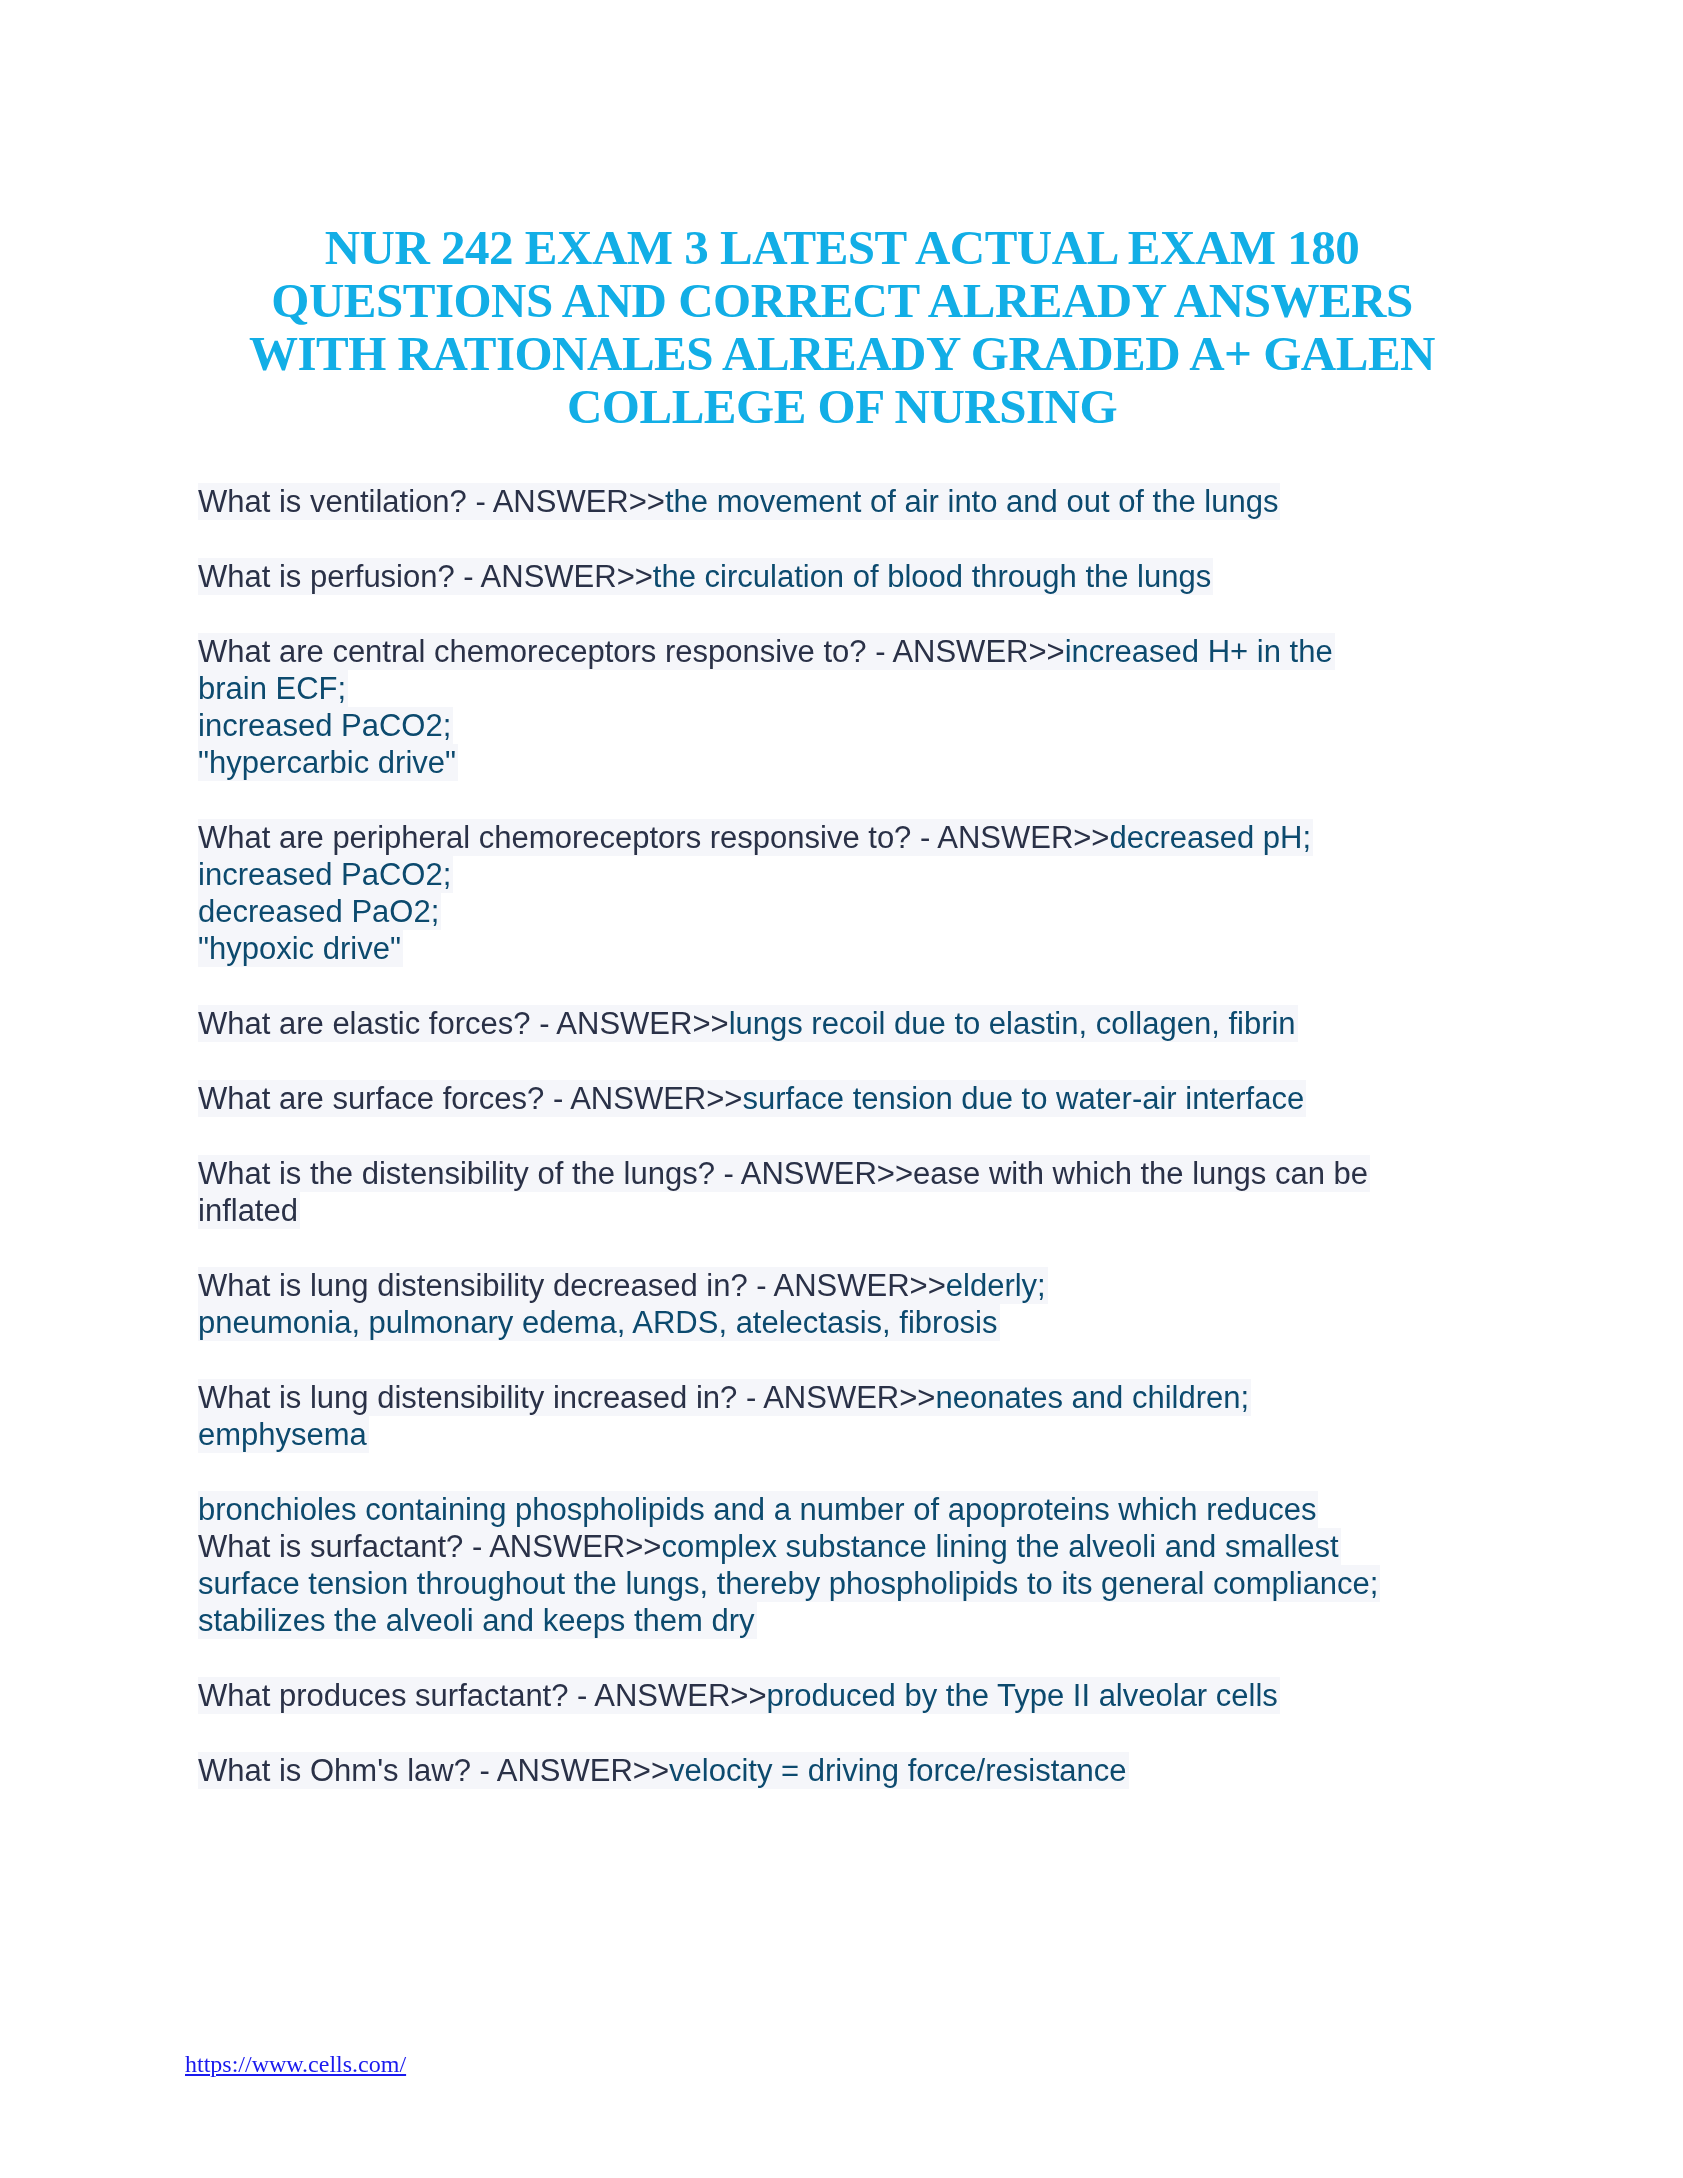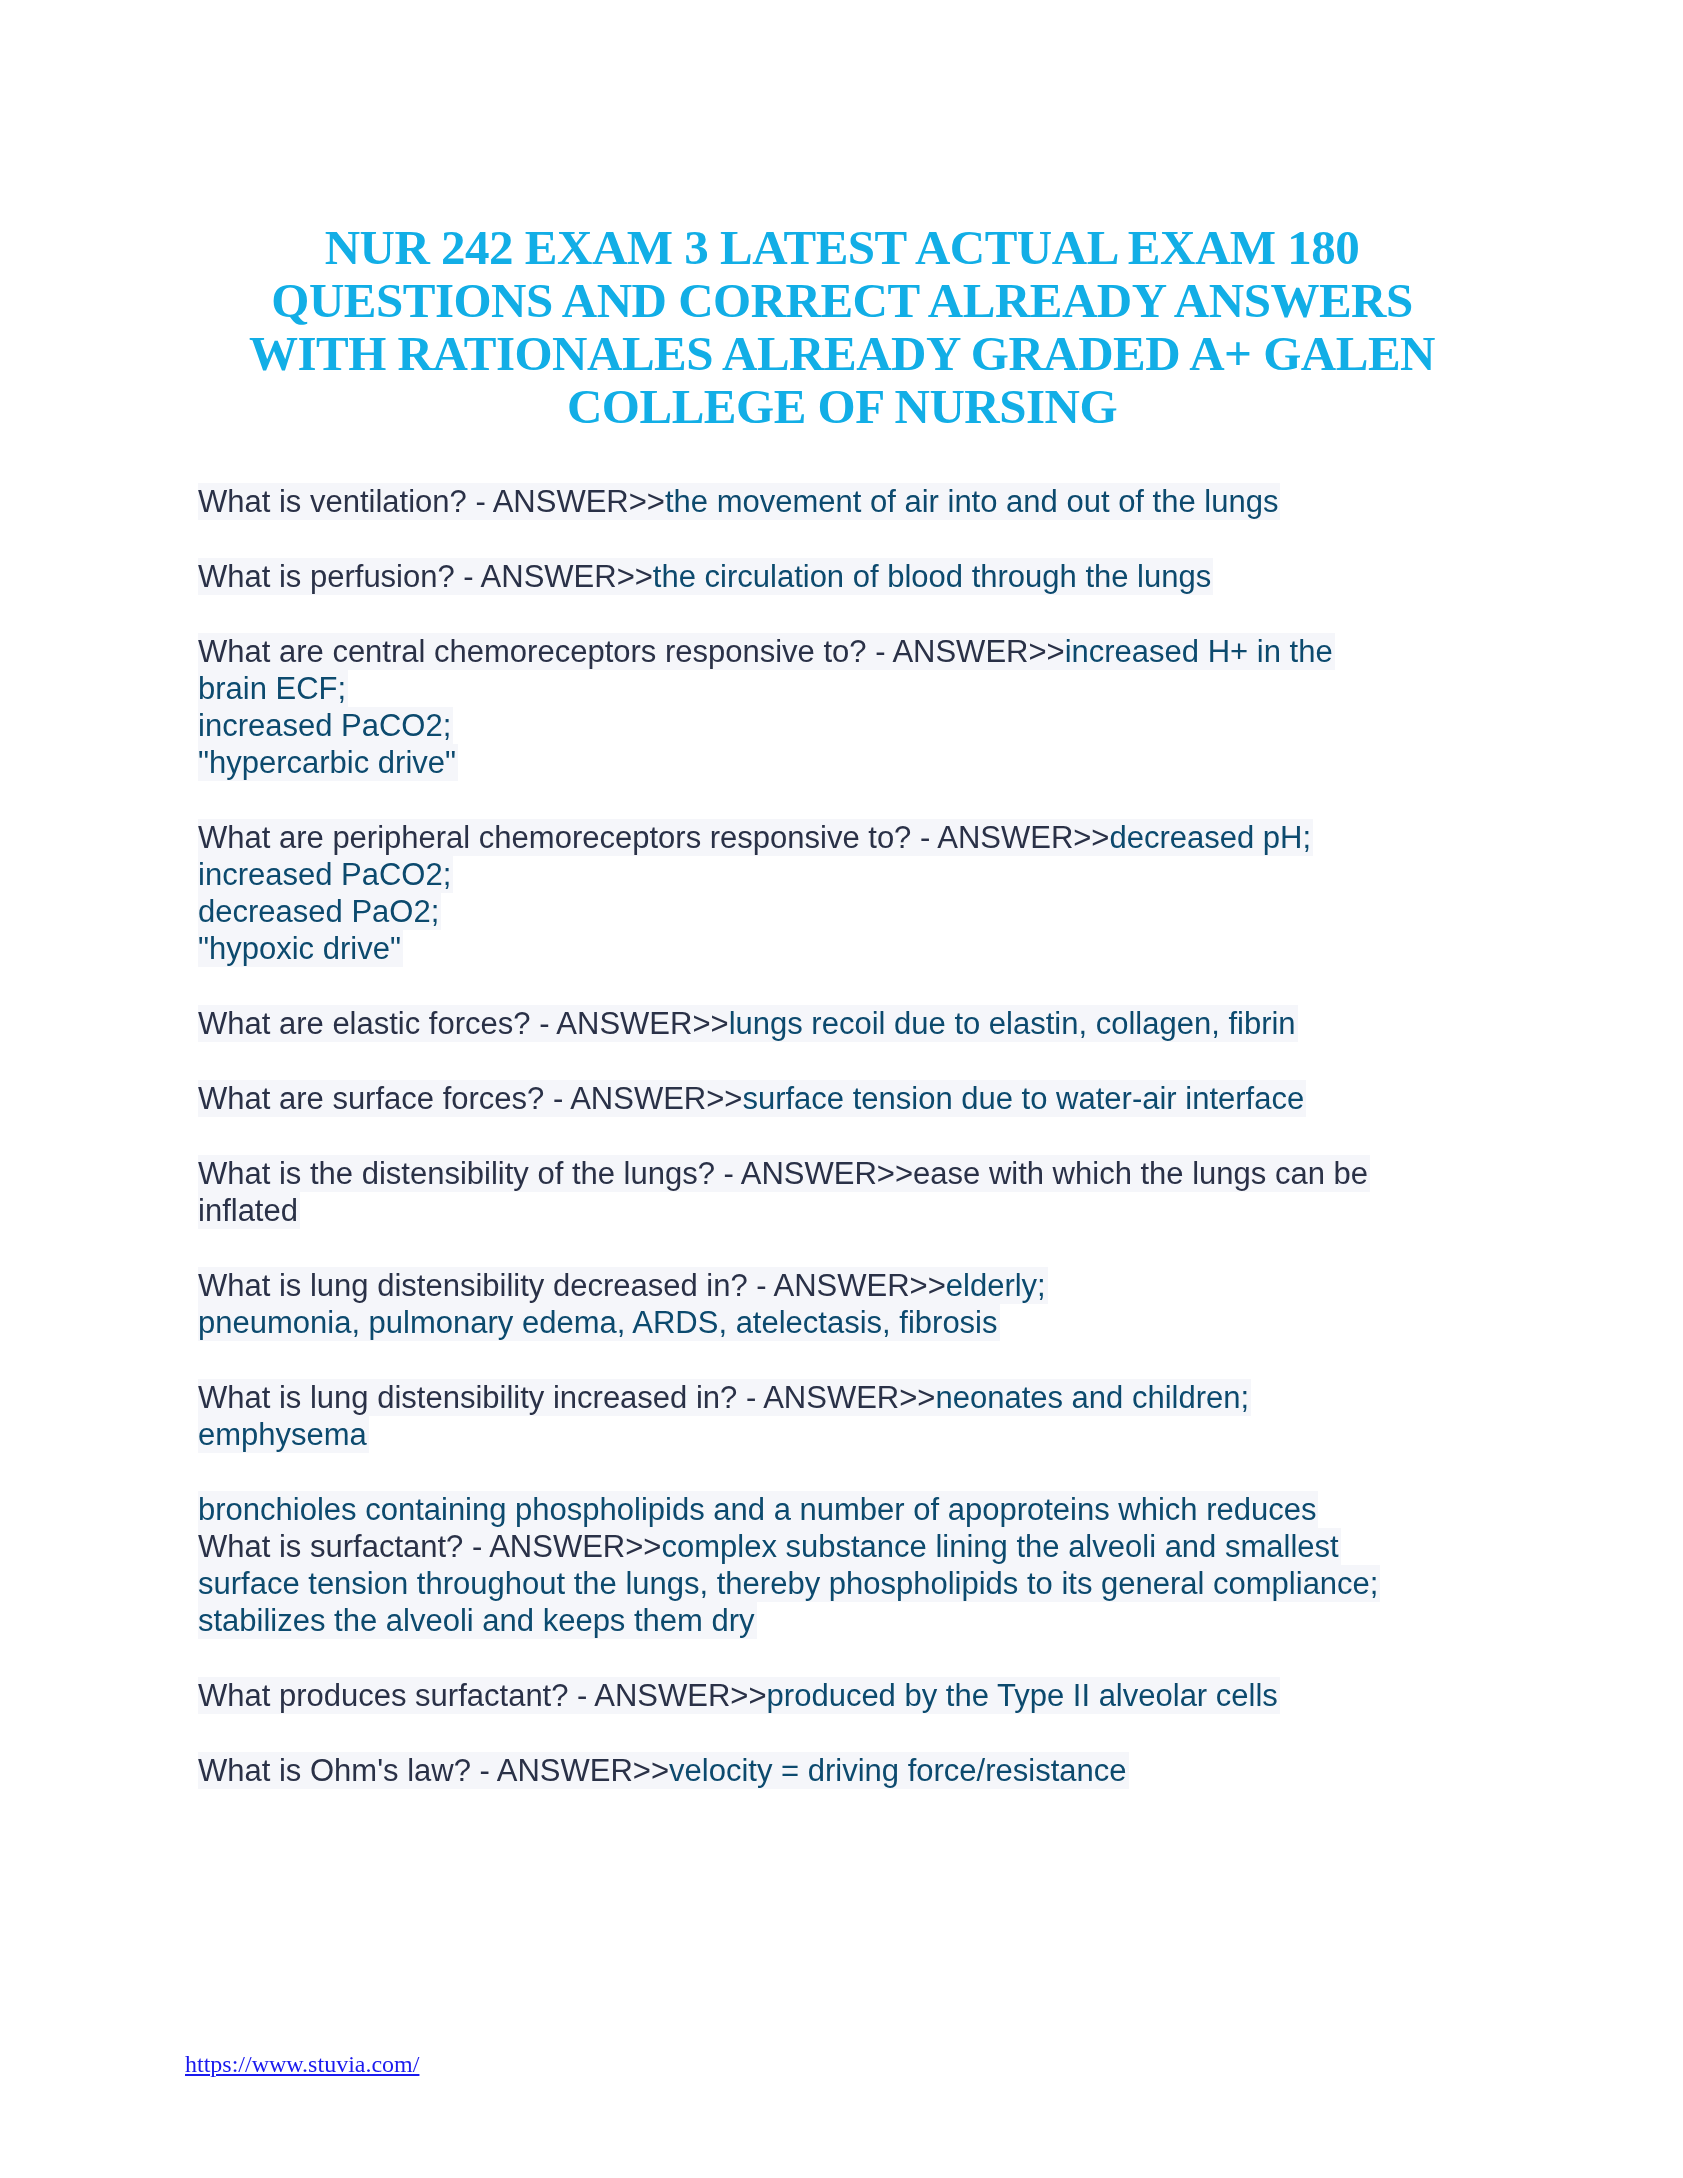--- a/index.html
+++ b/index.html
@@ -125,15 +125,15 @@
         <span class="line"><span class="hl"><span class="a">stabilizes the alveoli and keeps them dry</span></span></span>
       </div>
       <div class="qa">
         <span class="line"><span class="hl"><span class="q">What produces surfactant? - ANSWER&gt;&gt;</span><span class="a">produced by the Type II alveolar cells</span></span></span>
       </div>
       <div class="qa">
         <span class="line"><span class="hl"><span class="q">What is Ohm's law? - ANSWER&gt;&gt;</span><span class="a">velocity = driving force/resistance</span></span></span>
       </div>
     </div>
 
-  <a class="footer-link">https://www.stuvia.com/</a>
+  <a class="footer-link">https://www.cells.com/</a>
 </div>
 
 
 </body></html>

